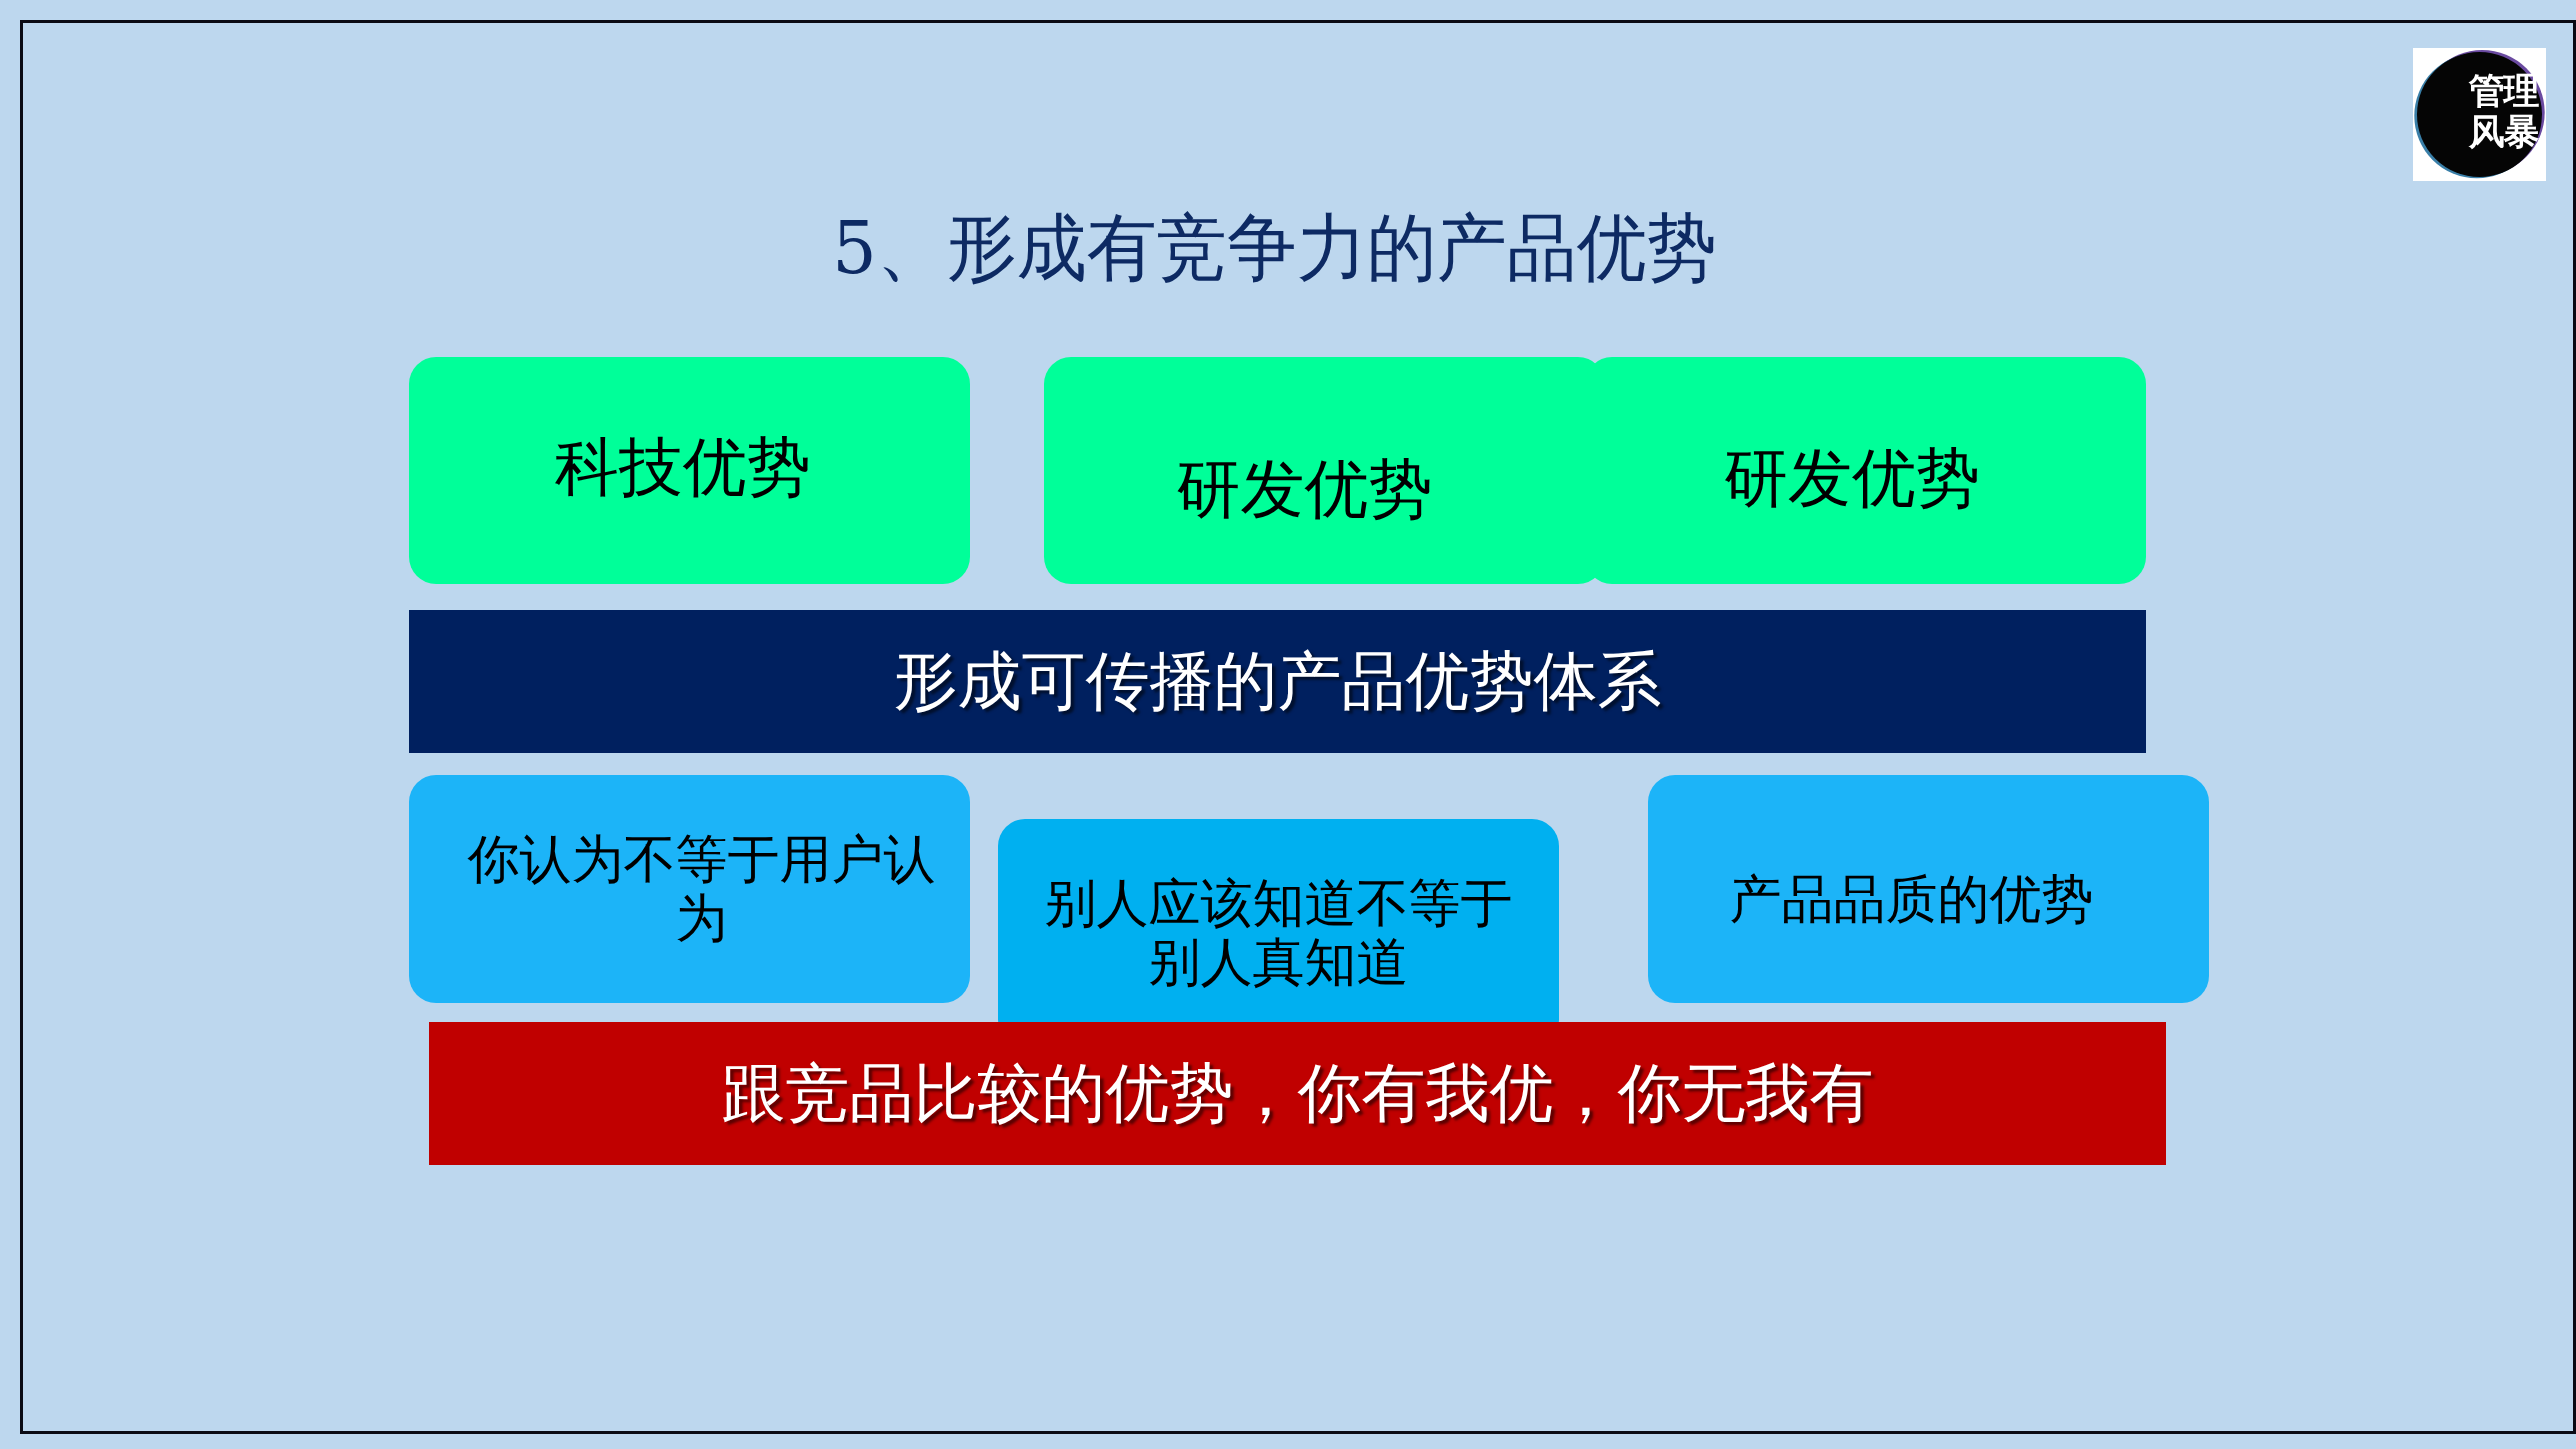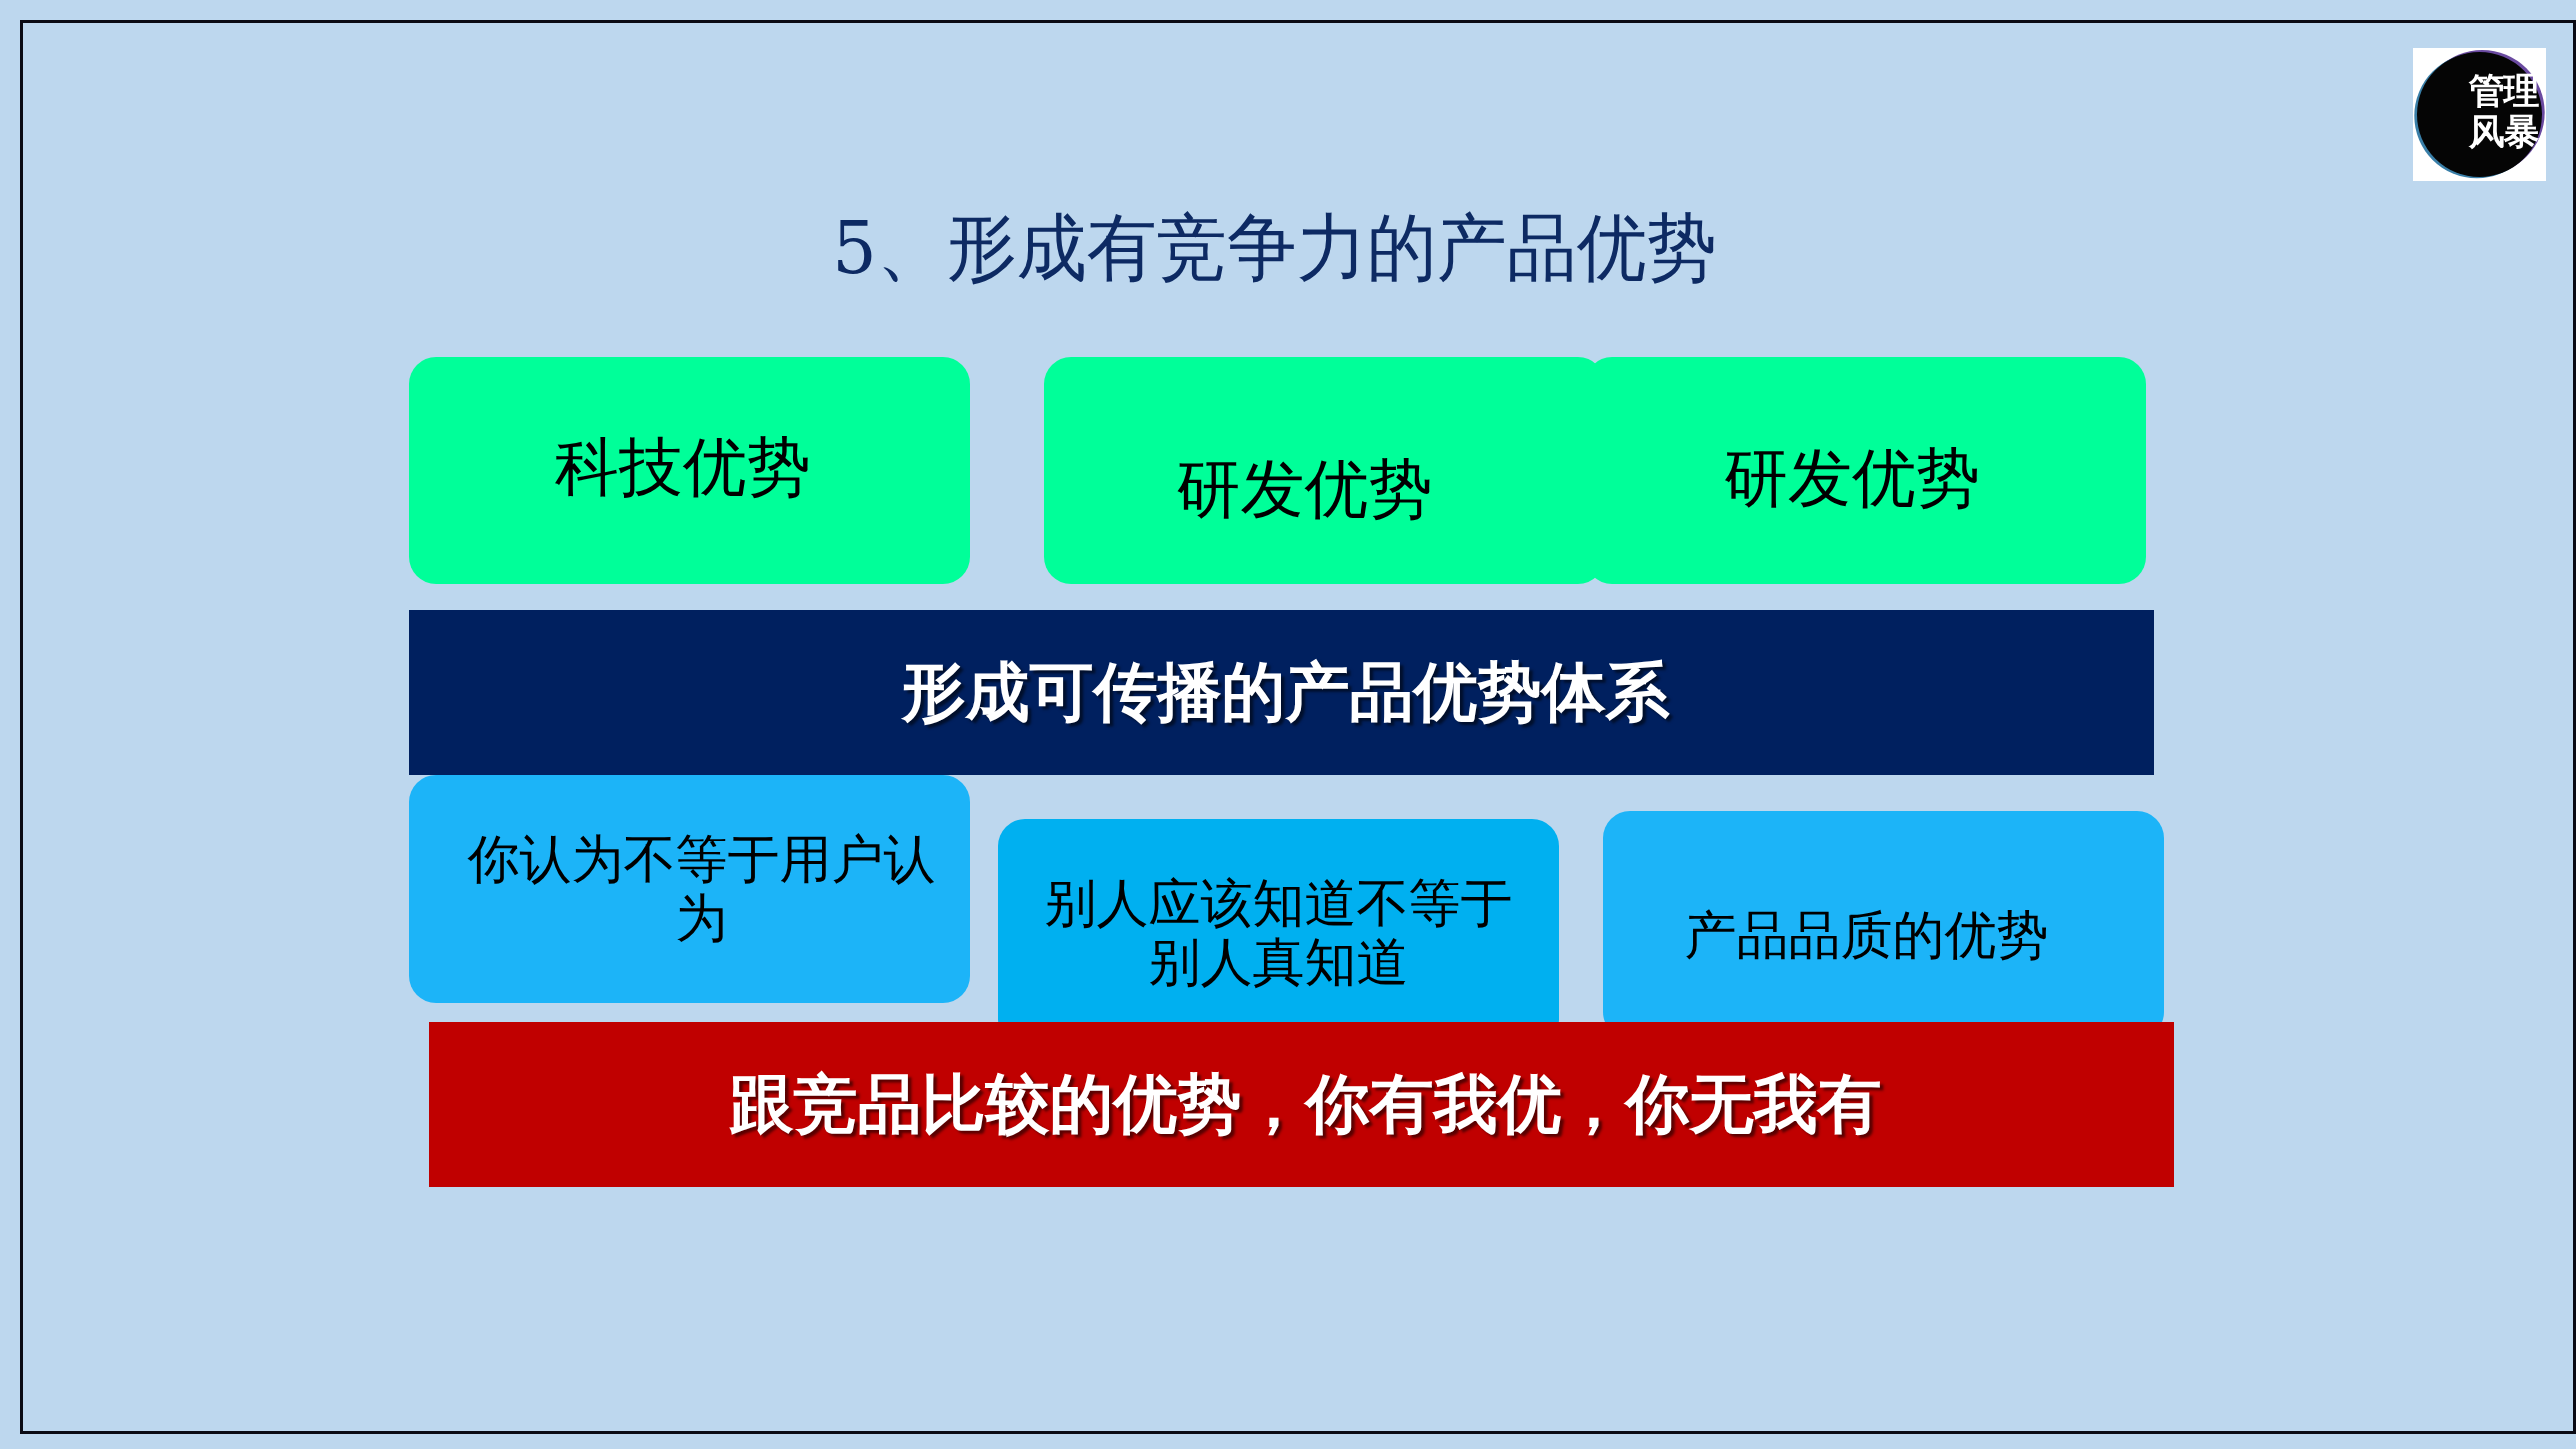--- a/index.html
+++ b/index.html
@@ -37,25 +37,24 @@
   }
   .box {
     position:absolute; display:flex; align-items:center; justify-content:center;
     text-align:center; color:#000; box-sizing:border-box;border-radius:27px;
   }
   .green { background:#00ff99; top:357px; height:227px; width:561px; font-size:64px; }
   .blue  { top:775px; height:228px; width:561px; font-size:52px; line-height:59px; padding:0 13.4px; }
   .blue.a { background:#1cb4f8; }
   .blue.b { background:#00b0f0; }
   .band {
-    position:absolute; left:409px; width:1737px; height:165px;
+    position:absolute; left:409px; width:1737px; height:143px;
     display:flex; align-items:center; justify-content:center;
-    color:#ffffff; font-weight:bold; font-size:64px;
+    color:#ffffff; font-weight:normal; font-size:64px;
     text-shadow: 3.4px 3.4px 2.7px rgba(0,0,0,0.55);
-    padding-left: 8px;
   }
   .navy { top:610px; background:#00205f; }
   .red  { top:1022px; background:#c00000;margin-left:20px; }
   .lbl { display:block; }
 </style>
 </head>
 <body>
 
 <div class="frame"></div>
 
@@ -80,20 +79,20 @@
 <div class="band navy">
   <span class="lbl">形成可传播的产品优势体系</span>
 </div>
 
 <div class="box blue a" style="left:409px;justify-content:flex-end;">
   <span class="lbl" style="max-width:510px;">你认为不等于用户认为</span>
 </div>
 <div class="box blue b" style="left:998px;margin-top:44px;">
   <span class="lbl" style="max-width:510px;">别人应该知道不等于别人真知道</span>
 </div>
-<div class="box blue a" style="left:1603px;margin-top:36px;">
+<div class="box blue a" style="left:1648px;">
   <span class="lbl" style="transform:translate(-17px,10px)">产品品质的优势</span>
 </div>
 
 <div class="band red">
   <span class="lbl">跟竞品比较的优势，你有我优，你无我有</span>
 </div>
 
 
 </body></html>

